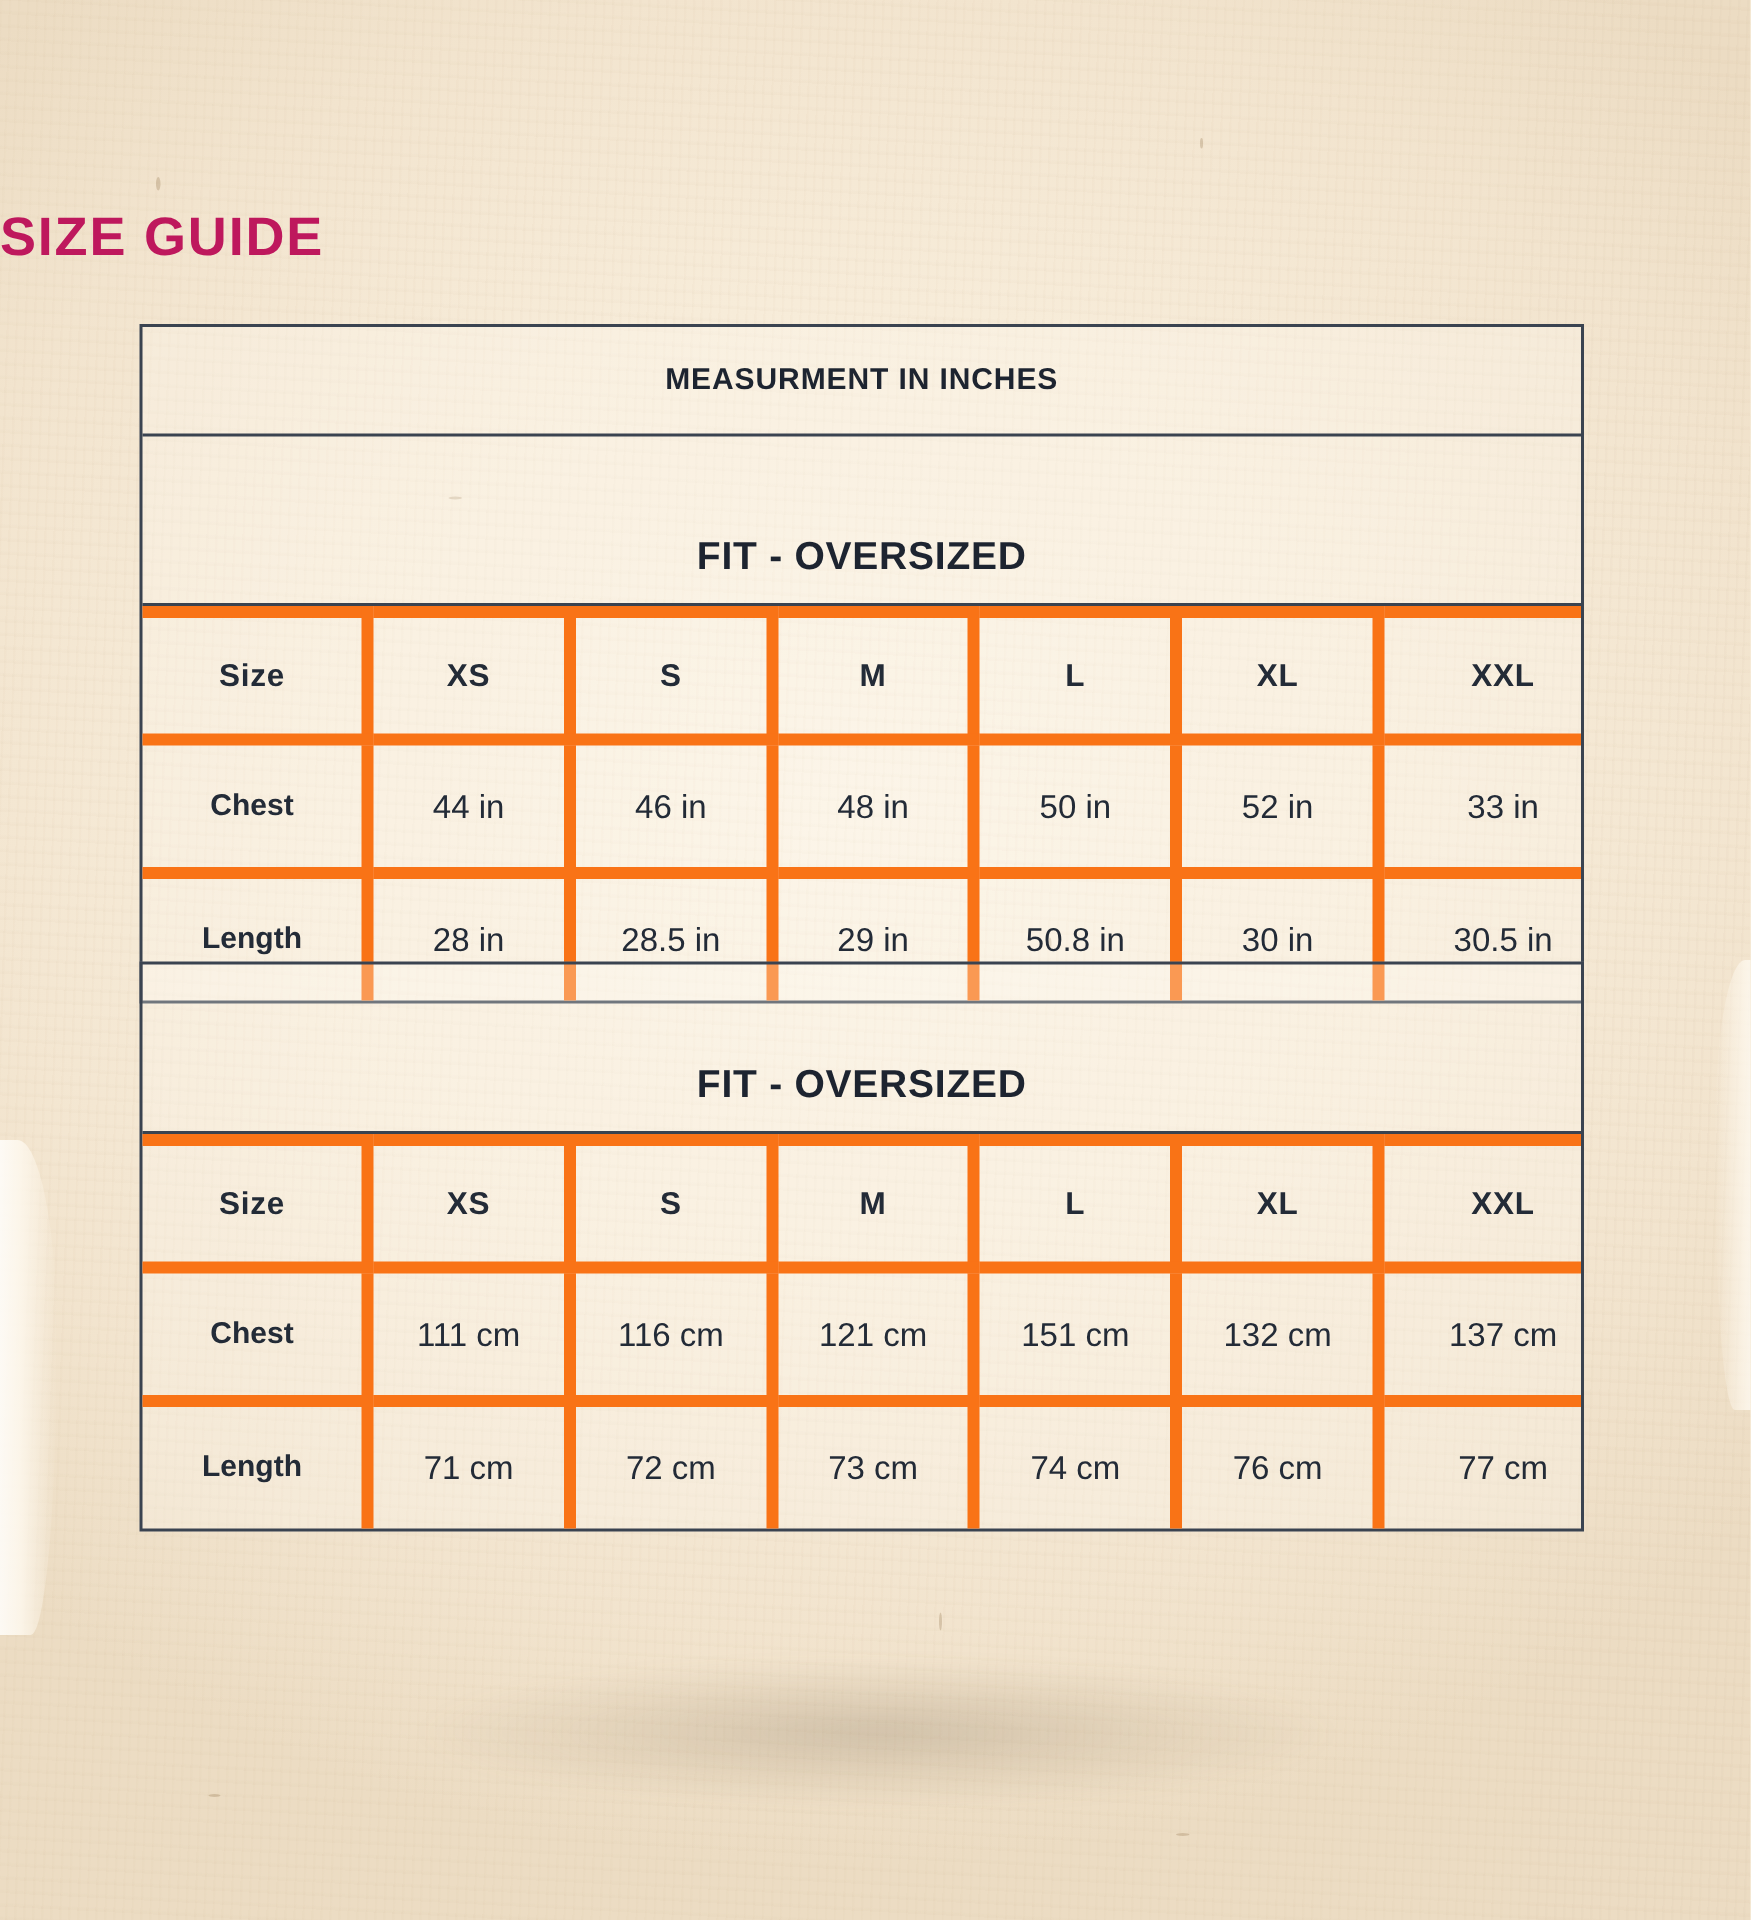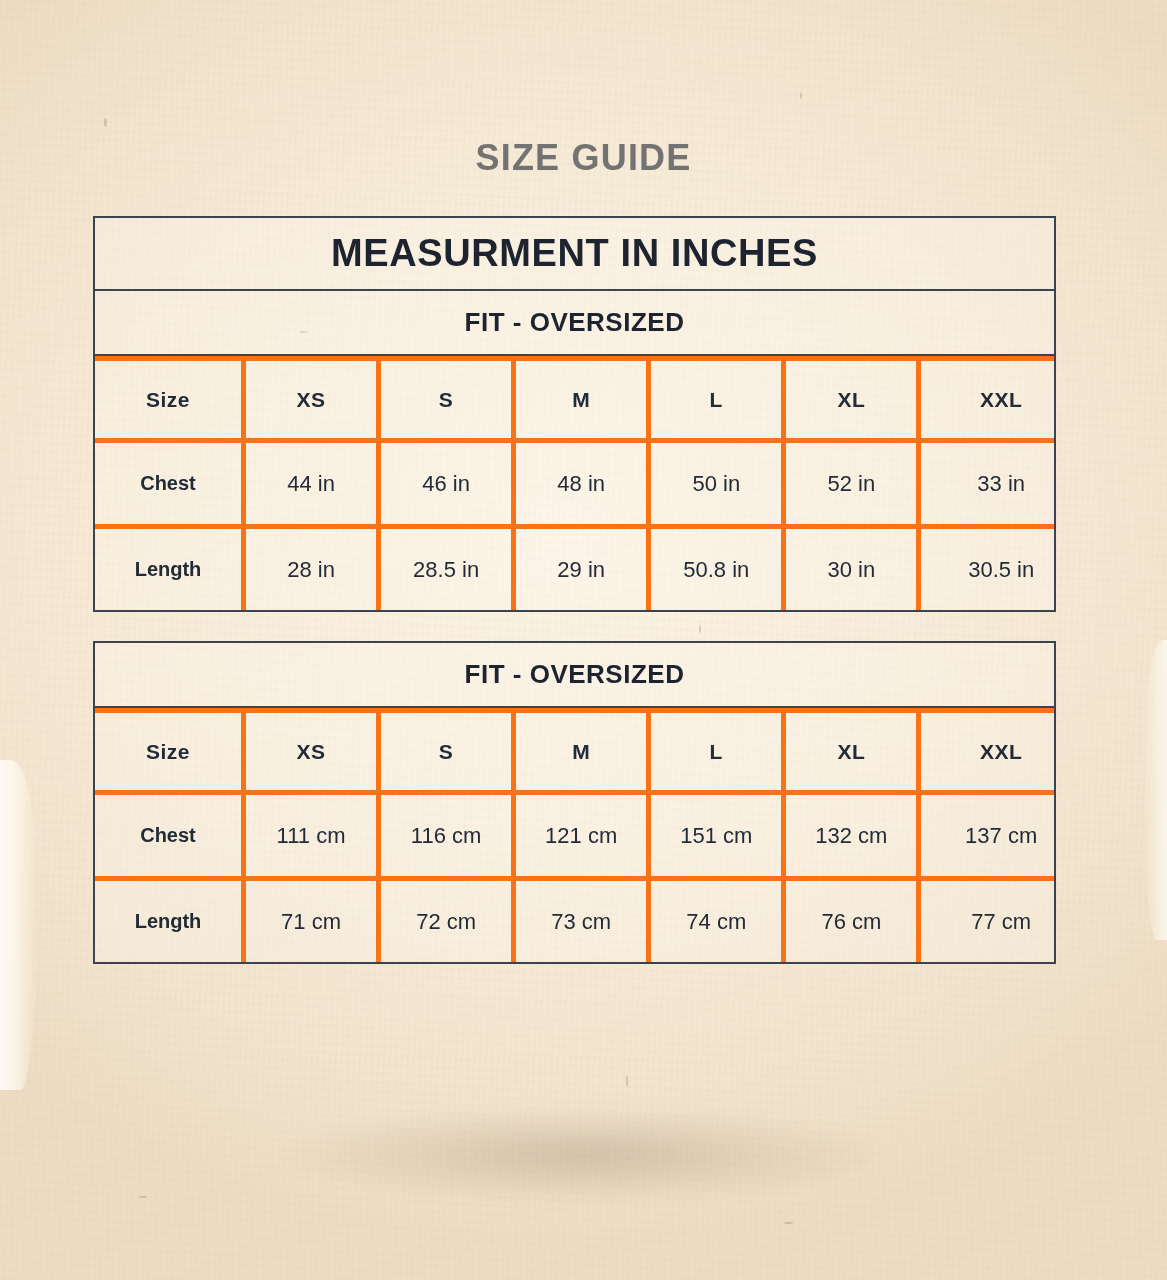--- a/index.html
+++ b/index.html
@@ -70,25 +70,24 @@
     position: relative;
     width: 1167px;
     height: 1280px;
   }
 
   .title {
     position: absolute;
     top: 137px;
     left: 0;
     width: 100%;
-    text-align: center;
     font-size: 36px;
     font-weight: 700;
     letter-spacing: 1.2px;
-    color: #737373;
+    color: #be185d;
   }
 
   .table-wrap {
     position: absolute;
     left: 93px;
     width: 963px;
     border: 2px solid #3a4350;
     background: rgba(255,252,244,0.28);
     box-sizing: border-box;
   }
@@ -97,37 +96,38 @@
 
   .band {
     border-bottom: 2px solid #3a4350;
     text-align: center;
     color: #1d2430;
     font-weight: 700;
   }
   .band-main {
     height: 71px;
     line-height: 71px;
-    font-size: 38px;
+    font-size: 20px;
     letter-spacing: 0.6px;
   }
   .band-sub {
     height: 63px;
     line-height: 63px;
     font-size: 26px;
     letter-spacing: 0.5px;
+    margin-top: 48px;
   }
 
   table.grid {
     border-collapse: collapse;
     width: 100%;
     table-layout: fixed;
   }
   table.grid td {
-    border: 5px solid #f97316;
+    border: 8px solid #f97316;
     text-align: center;
     color: #232b37;
     height: 79px;
     font-size: 22px;
     font-weight: 400;
   }
   table.grid tr td:first-child {
     font-weight: 700;
     font-size: 20px;
     width: 144px;

